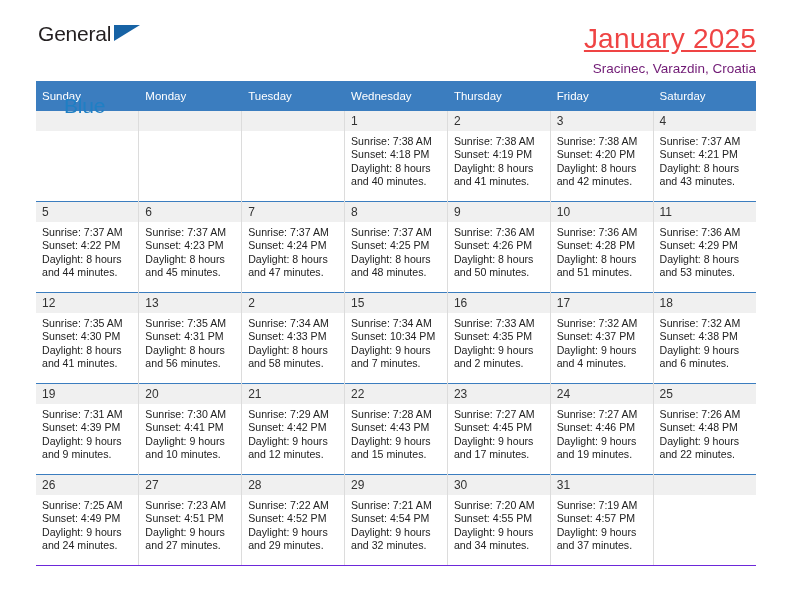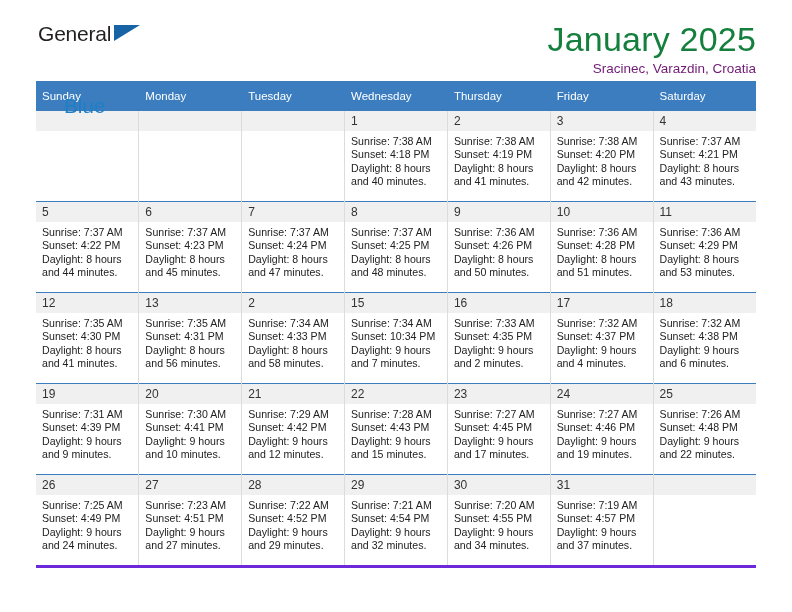--- a/index.html
+++ b/index.html
@@ -64,25 +64,26 @@
     height: 0;
     border-left: 26px solid #1763a5;
     border-bottom: 16px solid transparent;
   }
 
   .titles {
     text-align: right;
     padding-top: 2px;
   }
   .cal-title {
-    font-size: 34px;
-    color: #15803d;
+    font-size: 28px;
+    color: #ef4444;
     font-weight: normal;
     line-height: 30px;
     letter-spacing: 0.2px;
+    text-decoration: underline;
   }
   .cal-sub {
     font-size: 13.5px;
     color: #701a75;
     line-height: 17px;
     margin-top: 6px;
   }
 
   
   .cal {
@@ -132,21 +133,21 @@
   .lines {
     padding: 4px 4px 0 6px;
   }
   .lines div {
     font-size: 10.6px;
     line-height: 13.4px;
     color: #222222;
     white-space: nowrap;
   }
   .last-row td {
-    border-bottom: 3px solid #6d28d9;
+    border-bottom: 1px solid #6d28d9;
   }
 </style>
 </head>
 <body>
 
 <div class="page">
 
   <div class="top">
     <div class="logo">
       <span class="logo-general">General</span>

